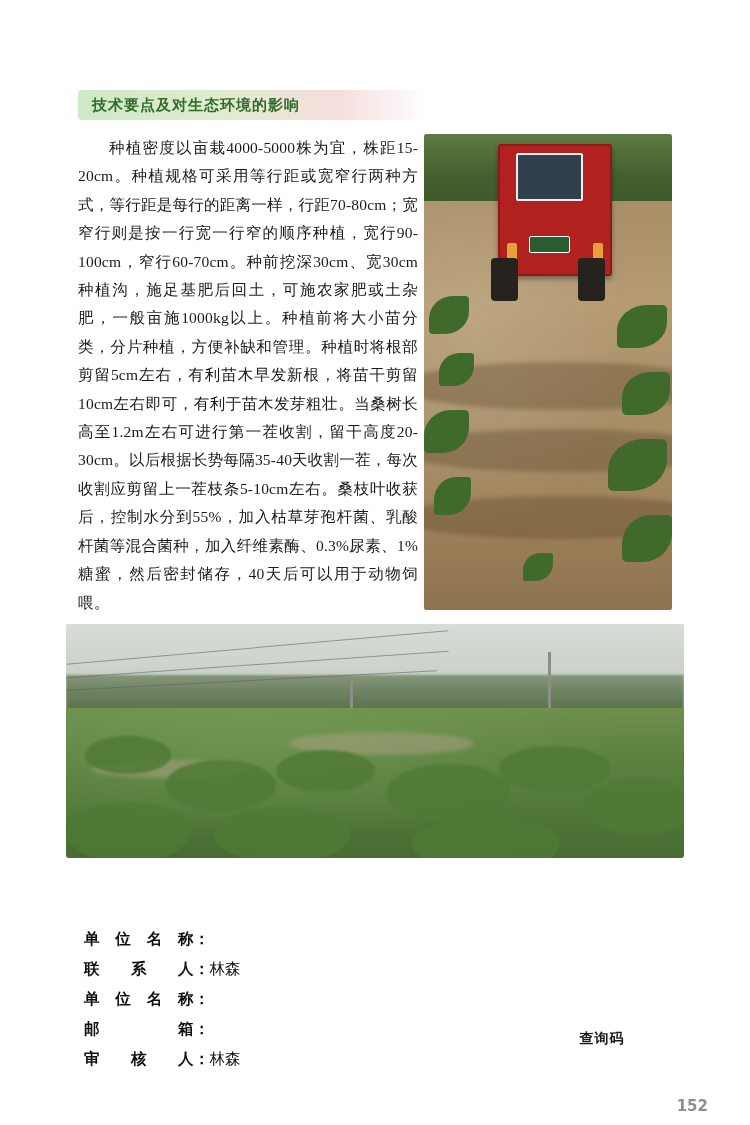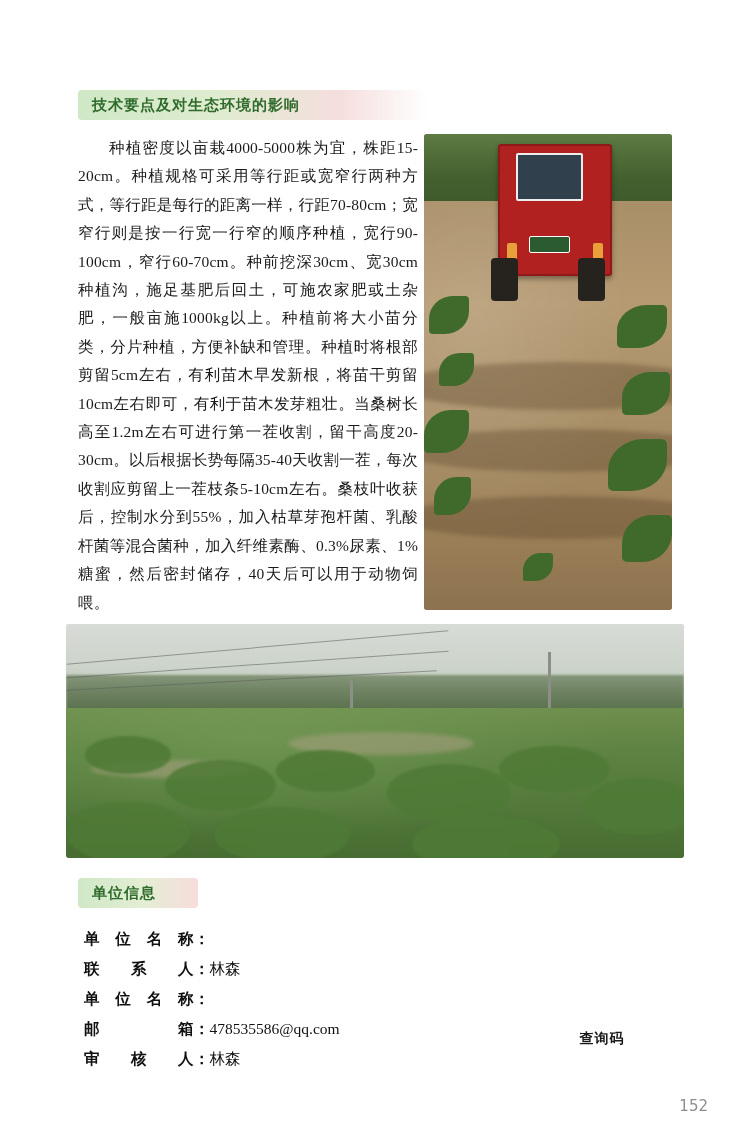--- a/index.html
+++ b/index.html
@@ -286,20 +286,21 @@
   }
 
   
   .page-number {
     position: absolute;
     right: 42px;
     top: 1085px;
     font-size: 15px;
     color: #8d8d8d;
     font-family: "DejaVu Sans", "Liberation Sans", sans-serif;
+    font-weight: bold;
   }
 </style>
 </head>
 <body>
 
 <div class="page">
 
   <div class="section-bar" id="bar-tech">
     <span class="bar-text">技术要点及对生态环境的影响</span>
   </div>
@@ -357,23 +358,20 @@
       <div class="bush" style="left:34%; top:54%; width:16%; height:18%;"></div>
       <div class="bush" style="left:52%; top:60%; width:20%; height:24%;"></div>
       <div class="bush" style="left:70%; top:52%; width:18%; height:20%;"></div>
       <div class="bush" style="left:84%; top:66%; width:18%; height:24%;"></div>
       <div class="bush" style="left:24%; top:78%; width:22%; height:24%;"></div>
       <div class="bush" style="left:0%; top:76%; width:20%; height:26%;"></div>
       <div class="bush" style="left:56%; top:82%; width:24%; height:24%;"></div>
     </div>
   </div>
 
-  <div class="section-bar" id="bar-unit">
-    <span class="bar-text">单位信息</span>
-  </div>
 
   <div class="unit-info">
 
     <div class="info-row">
       <span class="info-label">单位名称</span>
       <span class="info-colon">：</span>
     </div>
 
     <div class="info-row">
       <span class="info-label">联系人</span>
@@ -382,21 +380,20 @@
     </div>
 
     <div class="info-row">
       <span class="info-label">单位名称</span>
       <span class="info-colon">：</span>
     </div>
 
     <div class="info-row">
       <span class="info-label">邮箱</span>
       <span class="info-colon">：</span>
-      <span class="info-value">478535586@qq.com</span>
     </div>
 
     <div class="info-row">
       <span class="info-label">审核人</span>
       <span class="info-colon">：</span>
       <span class="info-value">林森</span>
     </div>
 
   </div>
 

